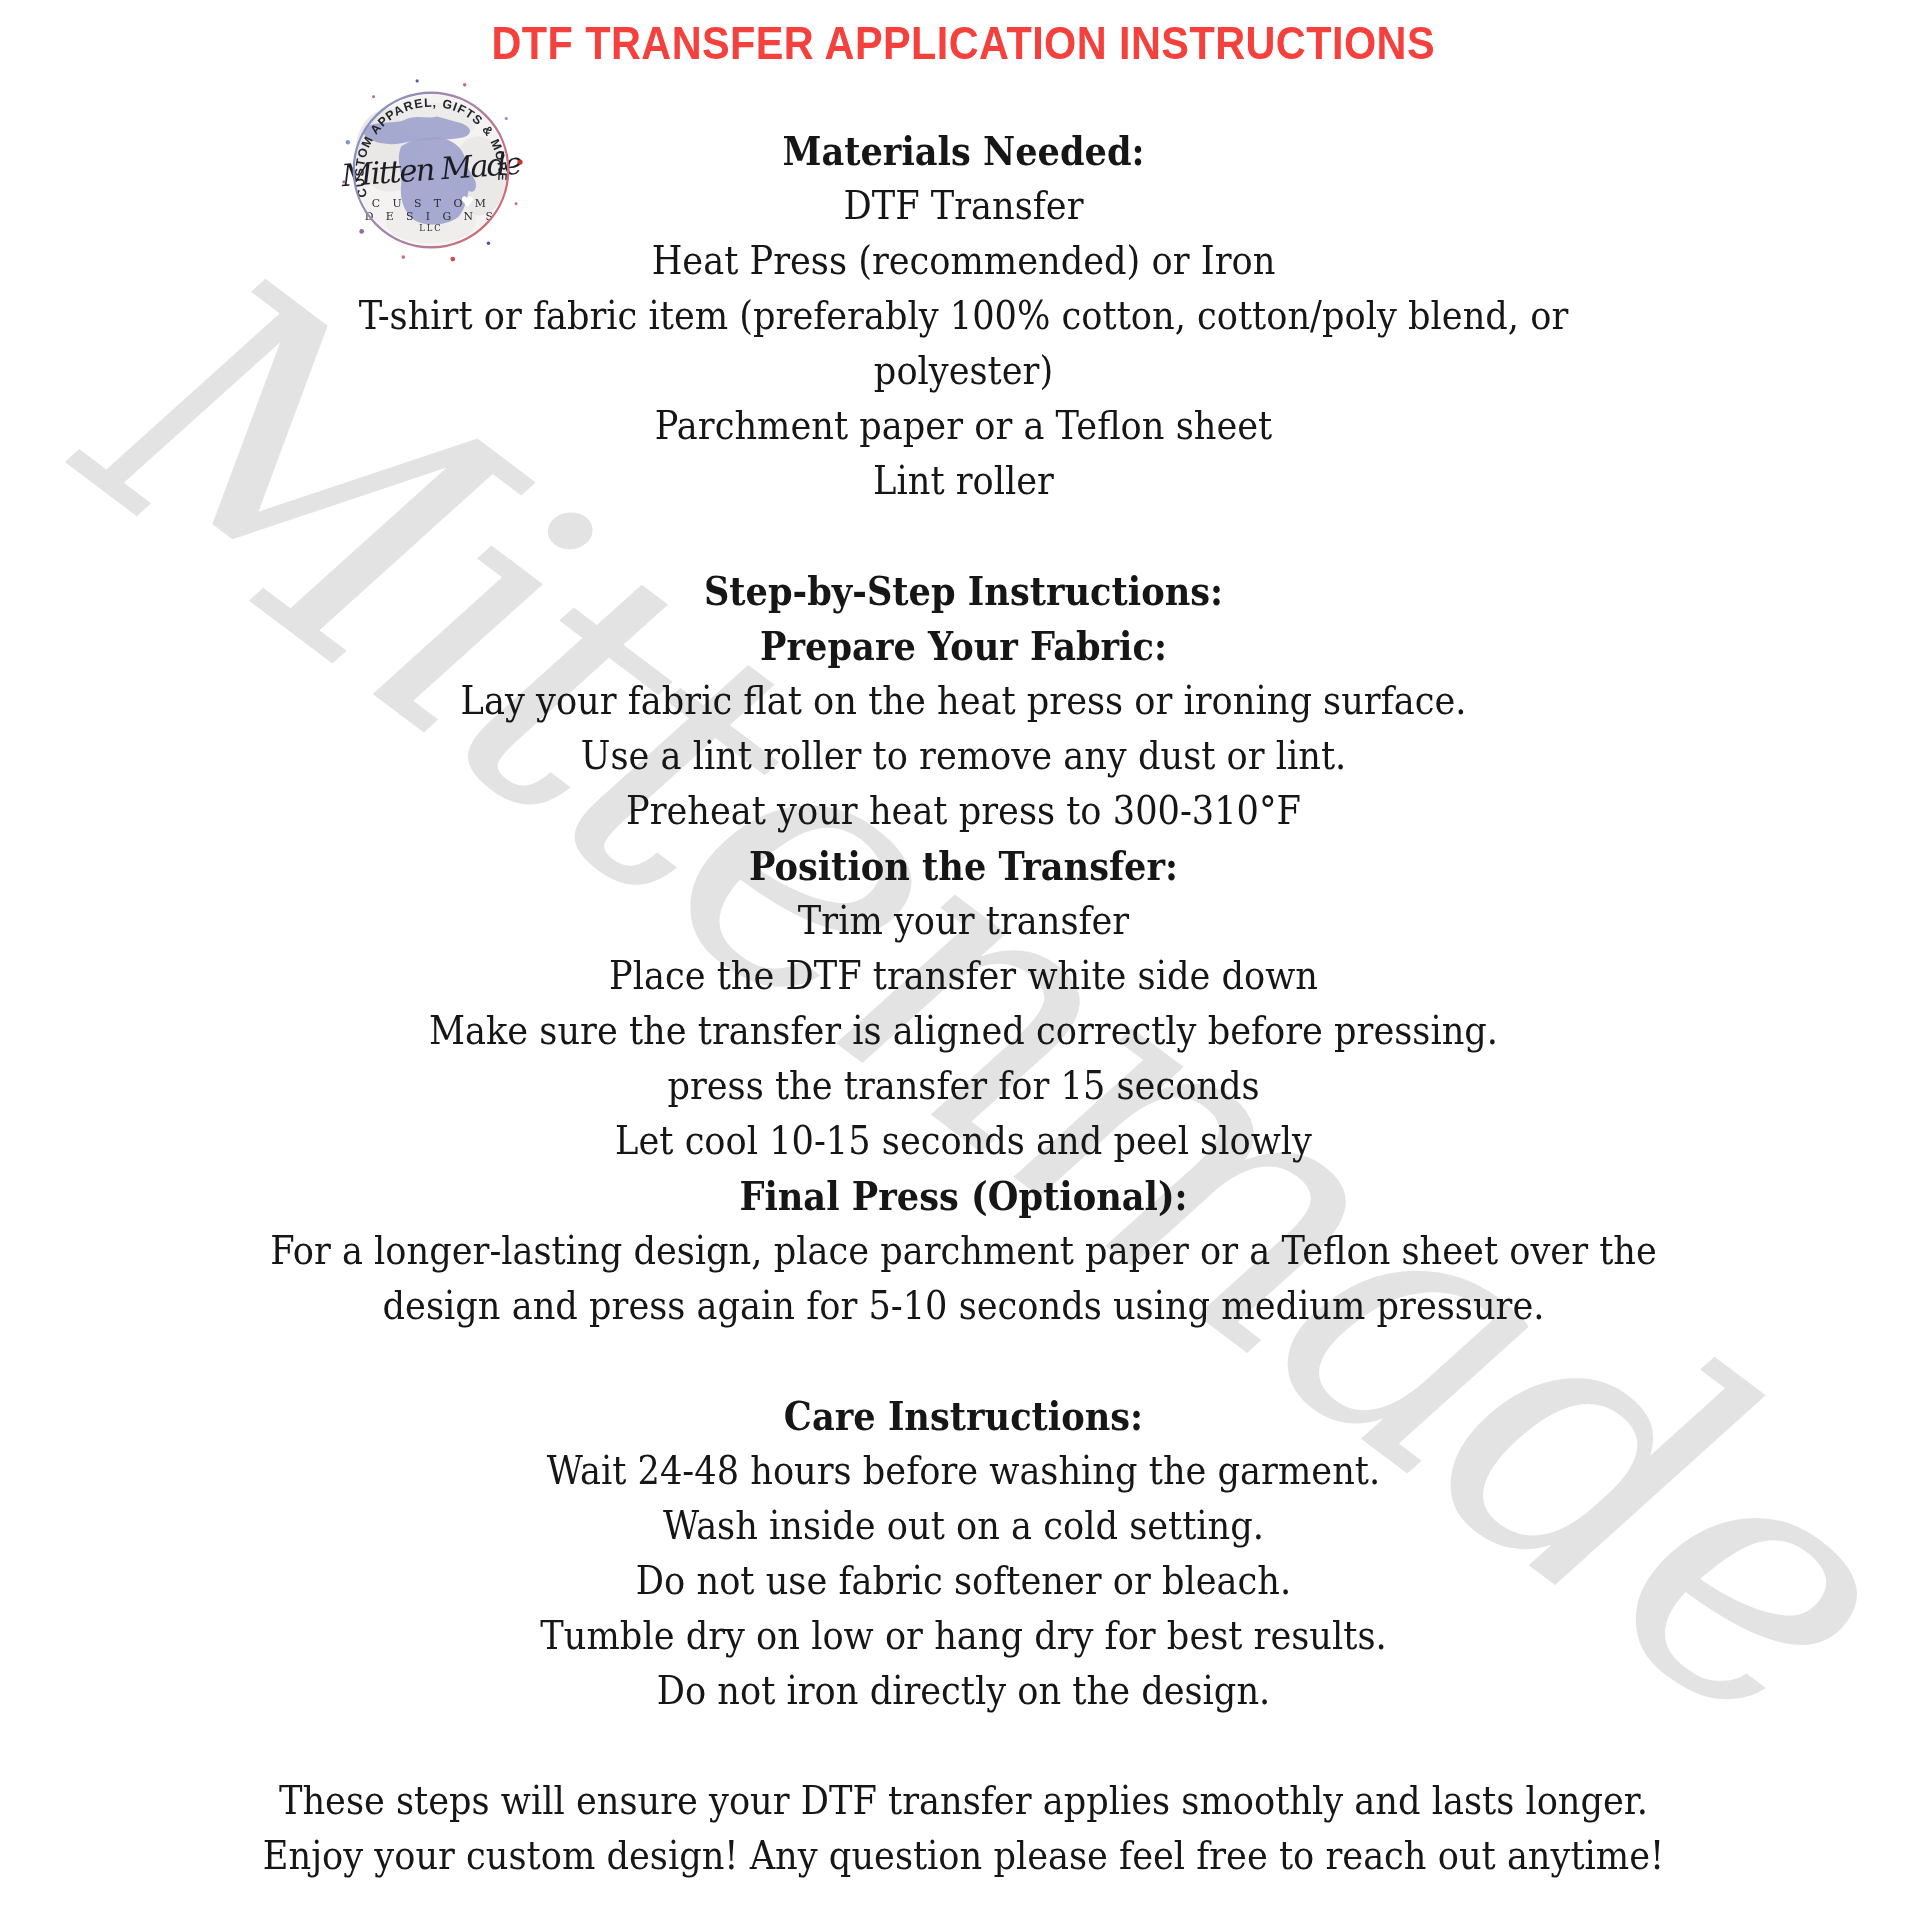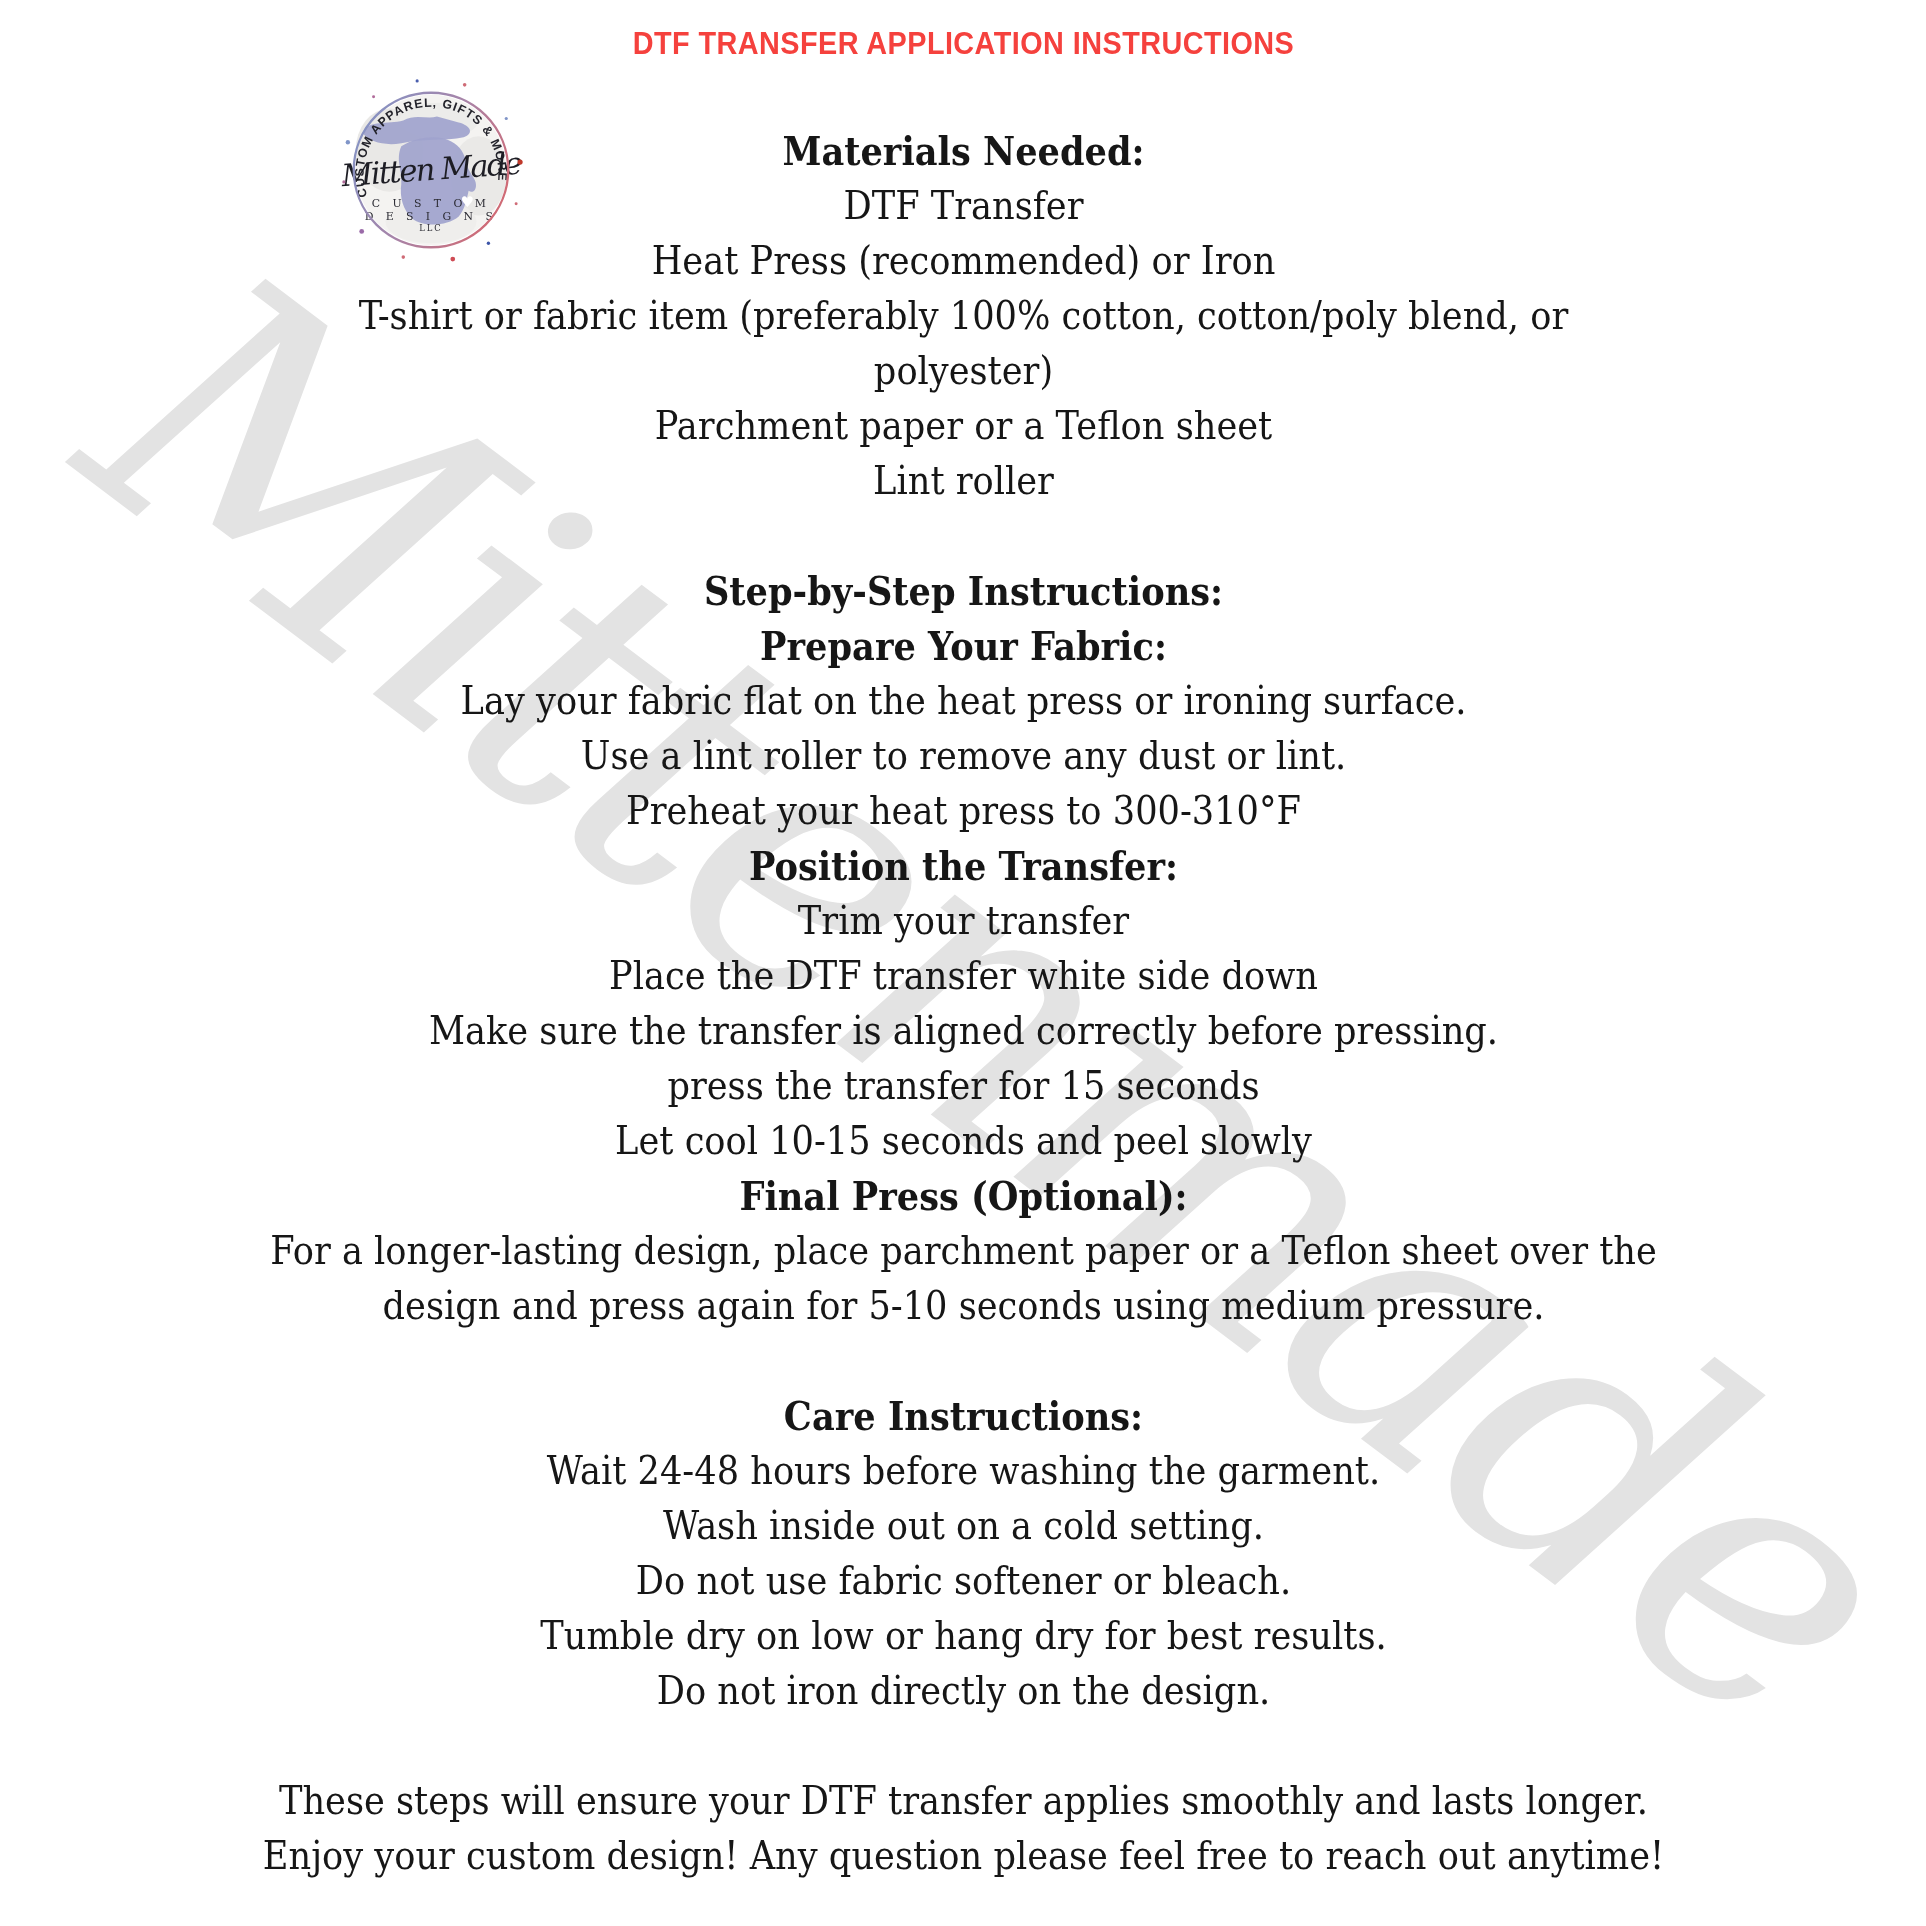--- a/index.html
+++ b/index.html
@@ -15,21 +15,21 @@
     font-family:"DejaVu Serif", serif; font-style:italic;
     font-size:370px; letter-spacing:-14px;
     fill:var(--watermark-gray,#e3e3e3);
   }
 
   
   .title {
     position:absolute; top:20px; left:0; width:100%;
     text-align:center; margin:0;
     font-family:"Liberation Sans", sans-serif; font-weight:bold;
-    font-size:32px; line-height:46px; letter-spacing:0.5px;
+    font-size:46px; line-height:46px; letter-spacing:0.5px;
     color:var(--title-red,#f5413d);
   }
   .title .squeeze { display:inline-block; transform:scaleX(0.9); transform-origin:center; white-space:nowrap; }
 
   
   .logo { position:absolute; left:332px; top:71px; width:198px; height:198px; }
   .logo .arc-text { font-family:"Liberation Sans", sans-serif; font-weight:bold; font-size:12.5px; letter-spacing:1.1px; fill:#23232b; }
   .logo .script  { font-family:"DejaVu Serif", serif; font-style:italic; font-size:31px; letter-spacing:-2px; fill:#1d1d24; }
   .logo .caps    { font-family:"DejaVu Serif", serif; font-size:11px; letter-spacing:4.5px; fill:#2b2b33; }
   .logo .caps-sm { font-family:"DejaVu Serif", serif; font-size:8.5px; letter-spacing:2px; fill:#2b2b33; }

